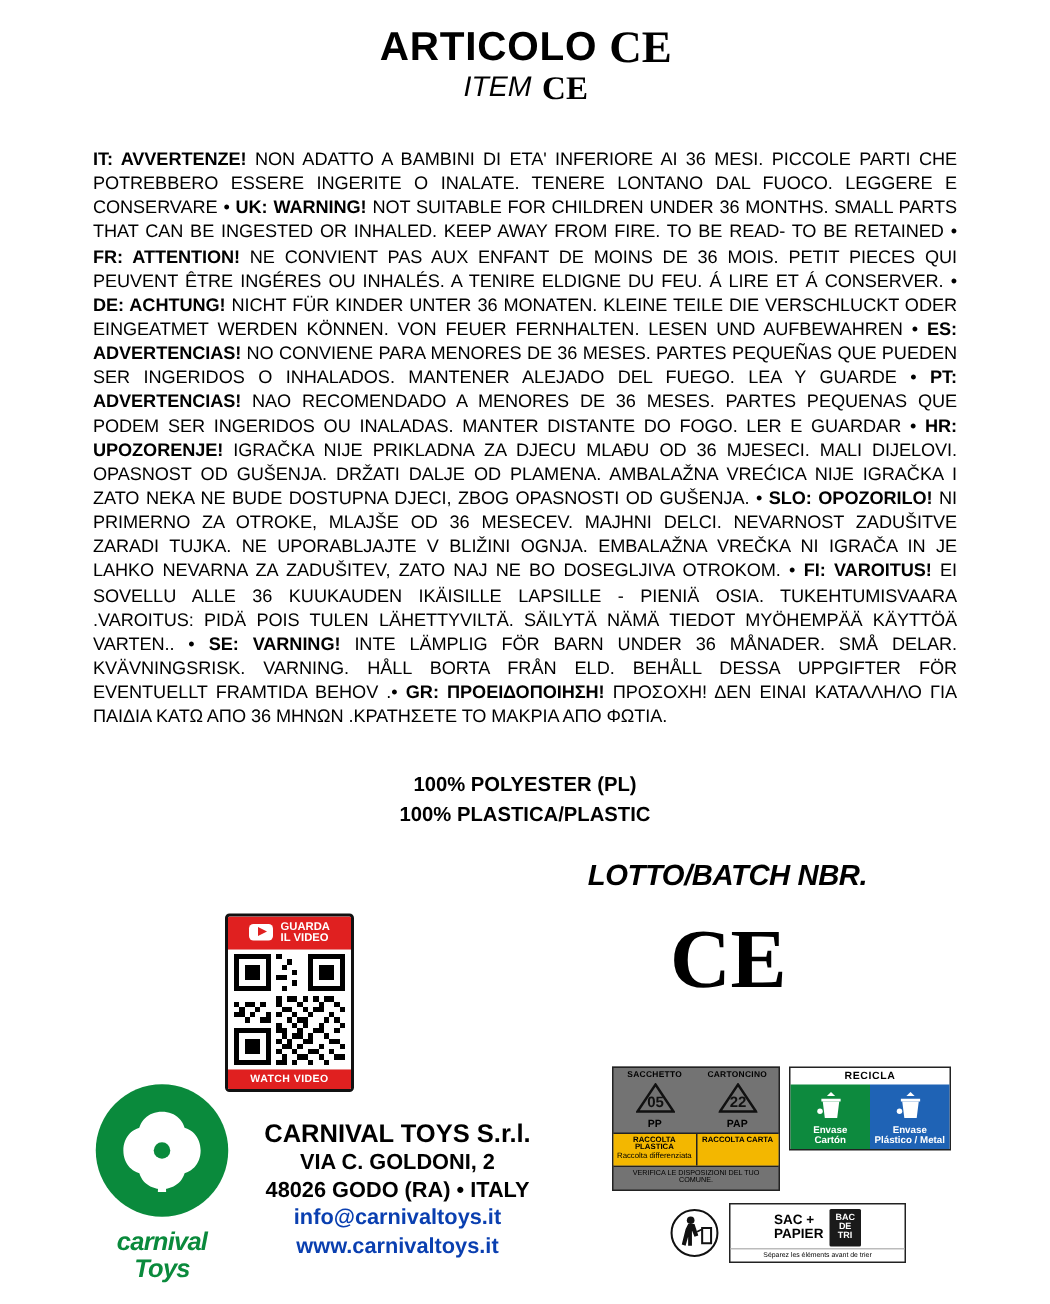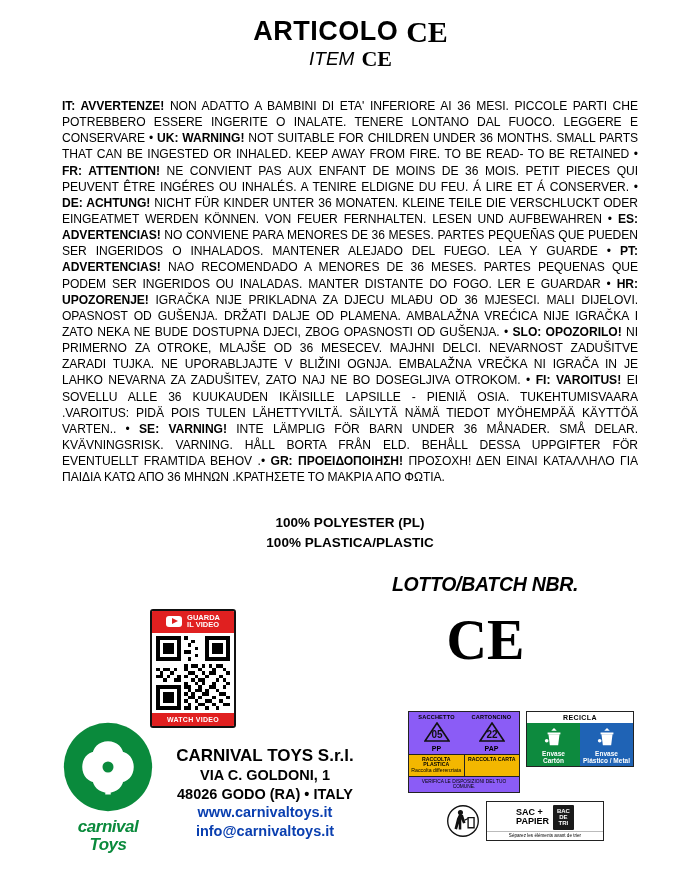--- a/index.html
+++ b/index.html
@@ -180,21 +180,21 @@
     width: 210px;
   }
   .addr .web { color: #0a3fb0; }
 
   
   .recy { position: absolute; left: 408px; top: -10px; width: 240px; }
   .recy-row1 { display: flex; align-items: flex-start; gap: 6px; }
 
   .recbox {
     border: 1px solid #222;
-    background: #8b5cf6;
+    background: #737373;
     width: 112px;
     font-size: 5.6px;
     text-align: center;
   }
   .recbox .rb-head { display: flex; }
   .recbox .rb-head div {
     flex: 1;
     font-weight: bold;
     font-size: 5.6px;
     padding: 2px 0 1px 0;
@@ -405,24 +405,24 @@
           <path d="M22 50 C22 40 29 33 38 33 C44 33 48 37 50 42 C52 37 56 33 62 33 C71 33 78 40 78 50 C78 60 71 67 62 67 C56 67 52 63 50 58 C48 63 44 67 38 67 C29 67 22 60 22 50 Z"></path>
         </g>
         <circle cx="50" cy="50" r="6" fill="#0a8a3c"></circle>
         <path d="M48 57 L52 57 L53 80 L47 80 Z" fill="#ffffff"></path>
       </svg>
       <div class="clover-name">carnival</div>
       <div class="clover-name">Toys</div>
     </div>
     <div class="addr">
       <div style="font-size:17px;">CARNIVAL TOYS S.r.l.</div>
-      <div>VIA C. GOLDONI, 1</div>
+      <div>VIA C. GOLDONI, 2</div>
       <div>48026 GODO (RA) • ITALY</div>
+      <div class="web">info@carnivaltoys.it</div>
       <div class="web">www.carnivaltoys.it</div>
-      <div class="web">info@carnivaltoys.it</div>
     </div>
   </div>
 
   <div class="recy">
     <div class="recy-row1">
       <div class="recbox">
         <div class="rb-head">
           <div>SACCHETTO</div>
           <div>CARTONCINO</div>
         </div>

